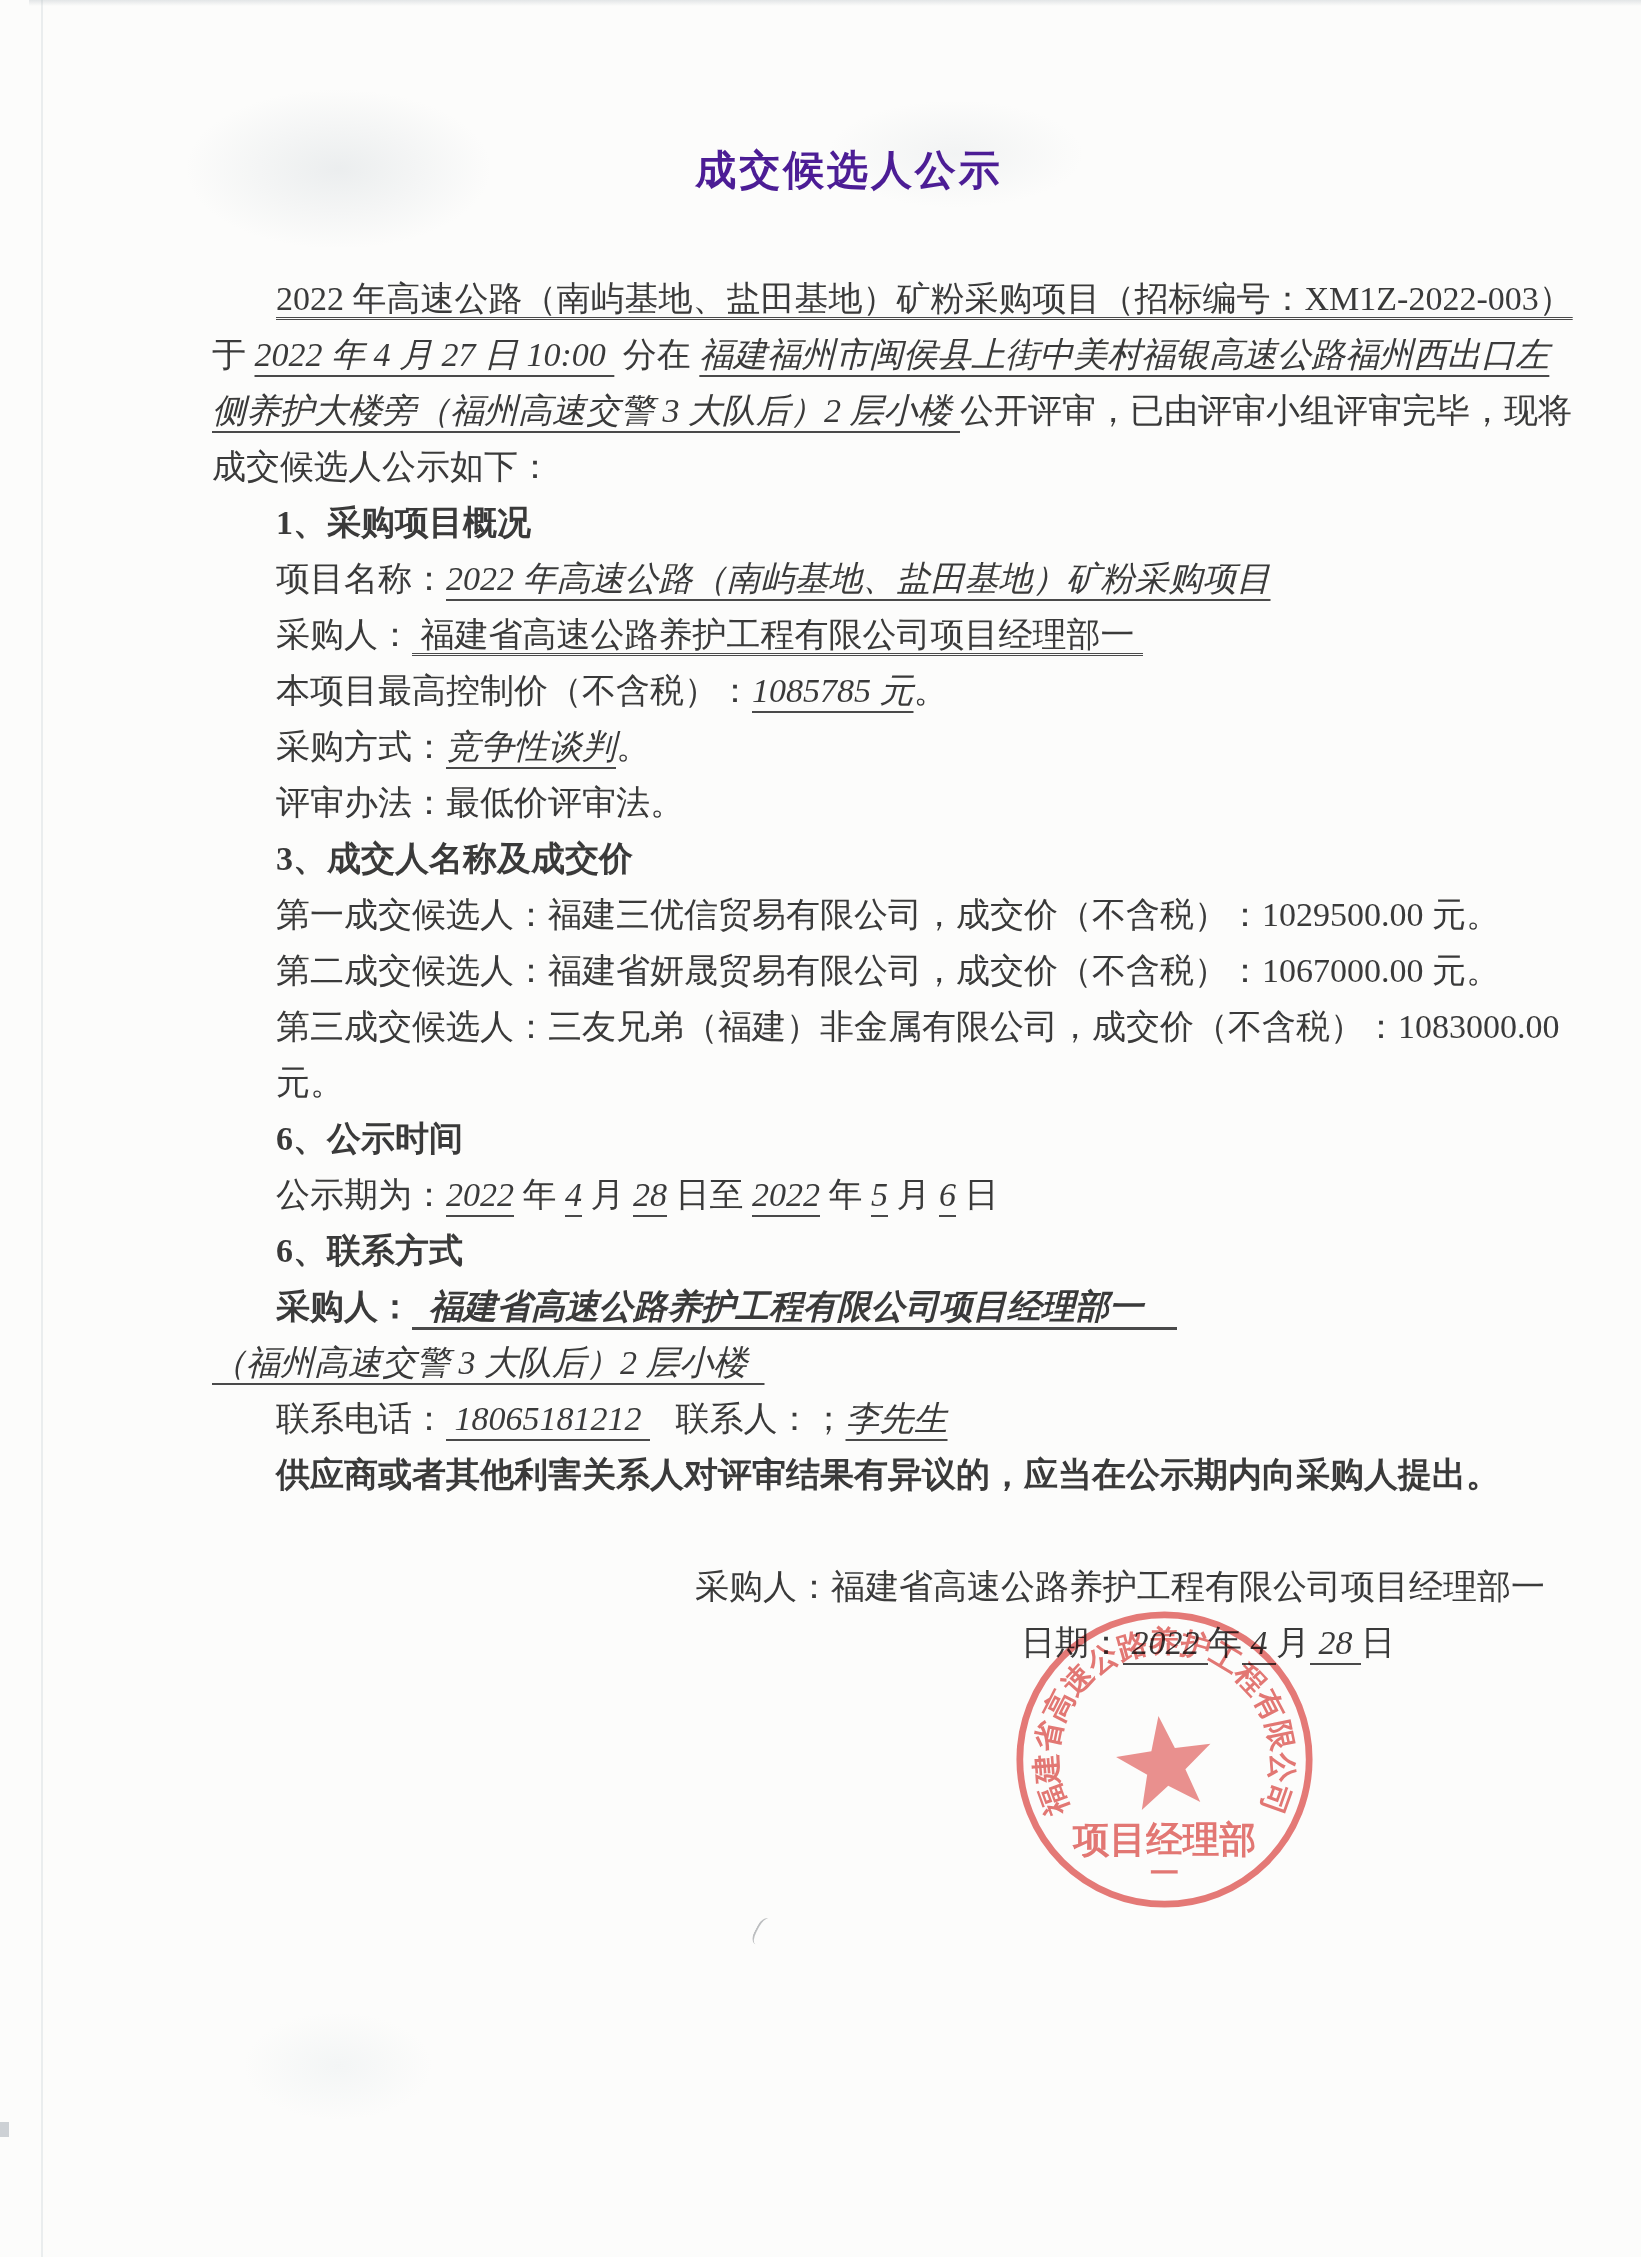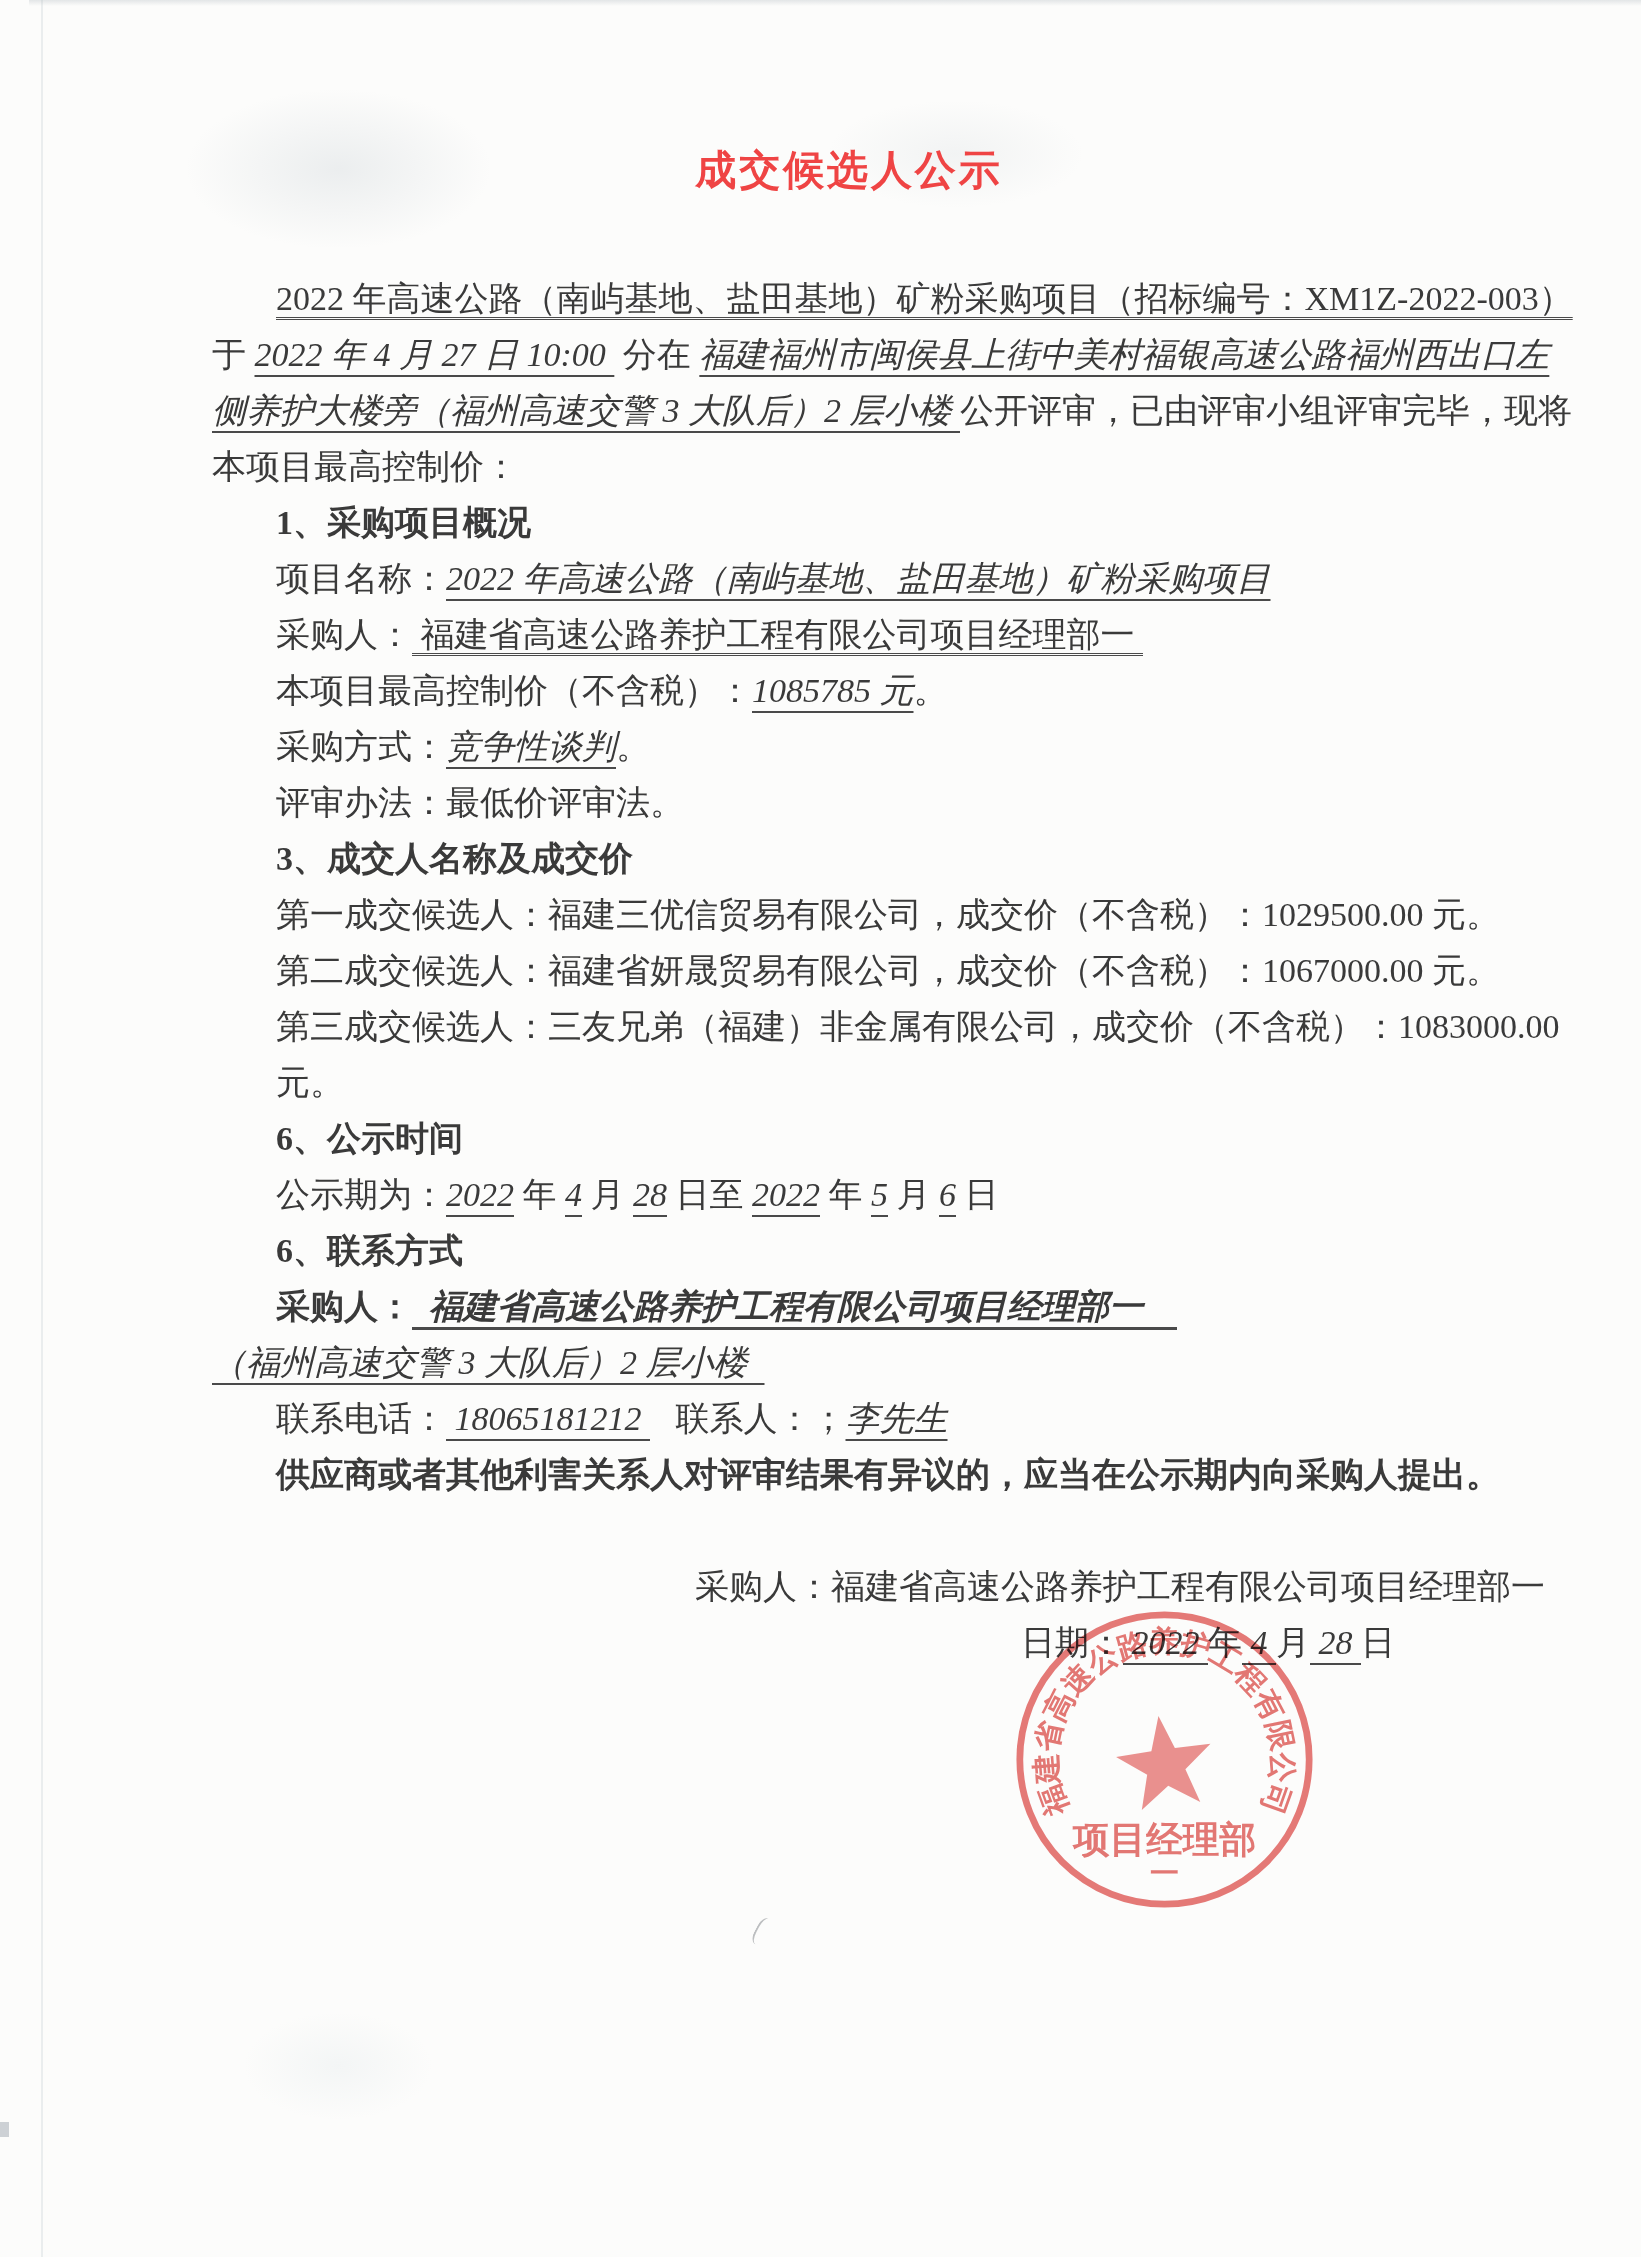--- a/index.html
+++ b/index.html
@@ -20,21 +20,21 @@
     background:radial-gradient(closest-side, rgba(168,180,188,.12), rgba(168,180,188,0) 70%); }
   .a-blob3 { left:203px; top:1989px; width:270px; height:154px;
     background:radial-gradient(closest-side, rgba(190,205,212,.14), rgba(190,205,212,0) 70%); }
   .a-squiggle { left:755px; top:1918px; width:15.4px; height:29px;
     border-left:2.9px solid rgba(110,115,120,.45); transform:rotate(28deg); border-radius:40%; }
   .a-speck1 { left:0; top:2122px; width:8.7px; height:15.4px; background:#b4bac0; opacity:.65; }
 
   .content { position:absolute; left:212px; top:0; width:1274px; }
   .doc-title {
     margin:143px 0 0 0; text-align:center;
-    font-size:41px; font-weight:bold; letter-spacing:2.9px; color:#ef4444;
+    font-size:41px; font-weight:bold; letter-spacing:2.9px; color:#4c1d95;
   }
   .body-lines { margin-top:73px; font-size:34px; line-height:56px; }
   .line { white-space:pre; }
   .ind { padding-left:64px; }
   .bold { font-weight:bold; }
   .u  { text-decoration-line:underline; text-decoration-thickness:1.9px;
         text-underline-offset:8.7px; text-decoration-color:#4a4a4a;font-style:italic; }
   .ud { text-decoration-line:underline; text-decoration-style:double;
         text-decoration-thickness:1px; text-underline-offset:6.8px; text-decoration-color:#4a4a4a; }
   .bold .u { text-decoration-thickness:2.9px; }
@@ -58,21 +58,21 @@
   <div class="artifact a-blob3"></div>
   <div class="artifact a-squiggle"></div>
   <div class="artifact a-speck1"></div>
 
   <div class="content">
     <h1 class="doc-title">成交候选人公示</h1>
     <div class="body-lines">
         <div class="line ind"><span class="ud">2022 年高速公路（南屿基地、盐田基地）矿粉采购项目（招标编号：XM1Z-2022-003）</span></div>
         <div class="line "><span>于 </span><span class="u">2022 年 4 月 27 日 10:00 </span><span> 分在 </span><span class="u">福建福州市闽侯县上街中美村福银高速公路福州西出口左</span></div>
         <div class="line "><span class="u">侧养护大楼旁（福州高速交警 3 大队后）2 层小楼 </span><span>公开评审，已由评审小组评审完毕，现将</span></div>
-        <div class="line "><span>本项目最高控制价：</span></div>
+        <div class="line "><span>成交候选人公示如下：</span></div>
         <div class="line ind bold"><span>1、采购项目概况</span></div>
         <div class="line ind"><span>项目名称：</span><span class="u">2022 年高速公路（南屿基地、盐田基地）矿粉采购项目</span></div>
         <div class="line ind"><span>采购人：</span><span class="ud"> 福建省高速公路养护工程有限公司项目经理部一 </span></div>
         <div class="line ind"><span>本项目最高控制价（不含税）：</span><span class="u">1085785 元</span><span>。</span></div>
         <div class="line ind"><span>采购方式：</span><span class="u">竞争性谈判</span><span>。</span></div>
         <div class="line ind"><span>评审办法：最低价评审法。</span></div>
         <div class="line ind bold"><span>3、成交人名称及成交价</span></div>
         <div class="line ind"><span>第一成交候选人：福建三优信贸易有限公司，成交价（不含税）：1029500.00 元。</span></div>
         <div class="line ind"><span>第二成交候选人：福建省妍晟贸易有限公司，成交价（不含税）：1067000.00 元。</span></div>
         <div class="line ind"><span>第三成交候选人：三友兄弟（福建）非金属有限公司，成交价（不含税）：1083000.00</span></div>

